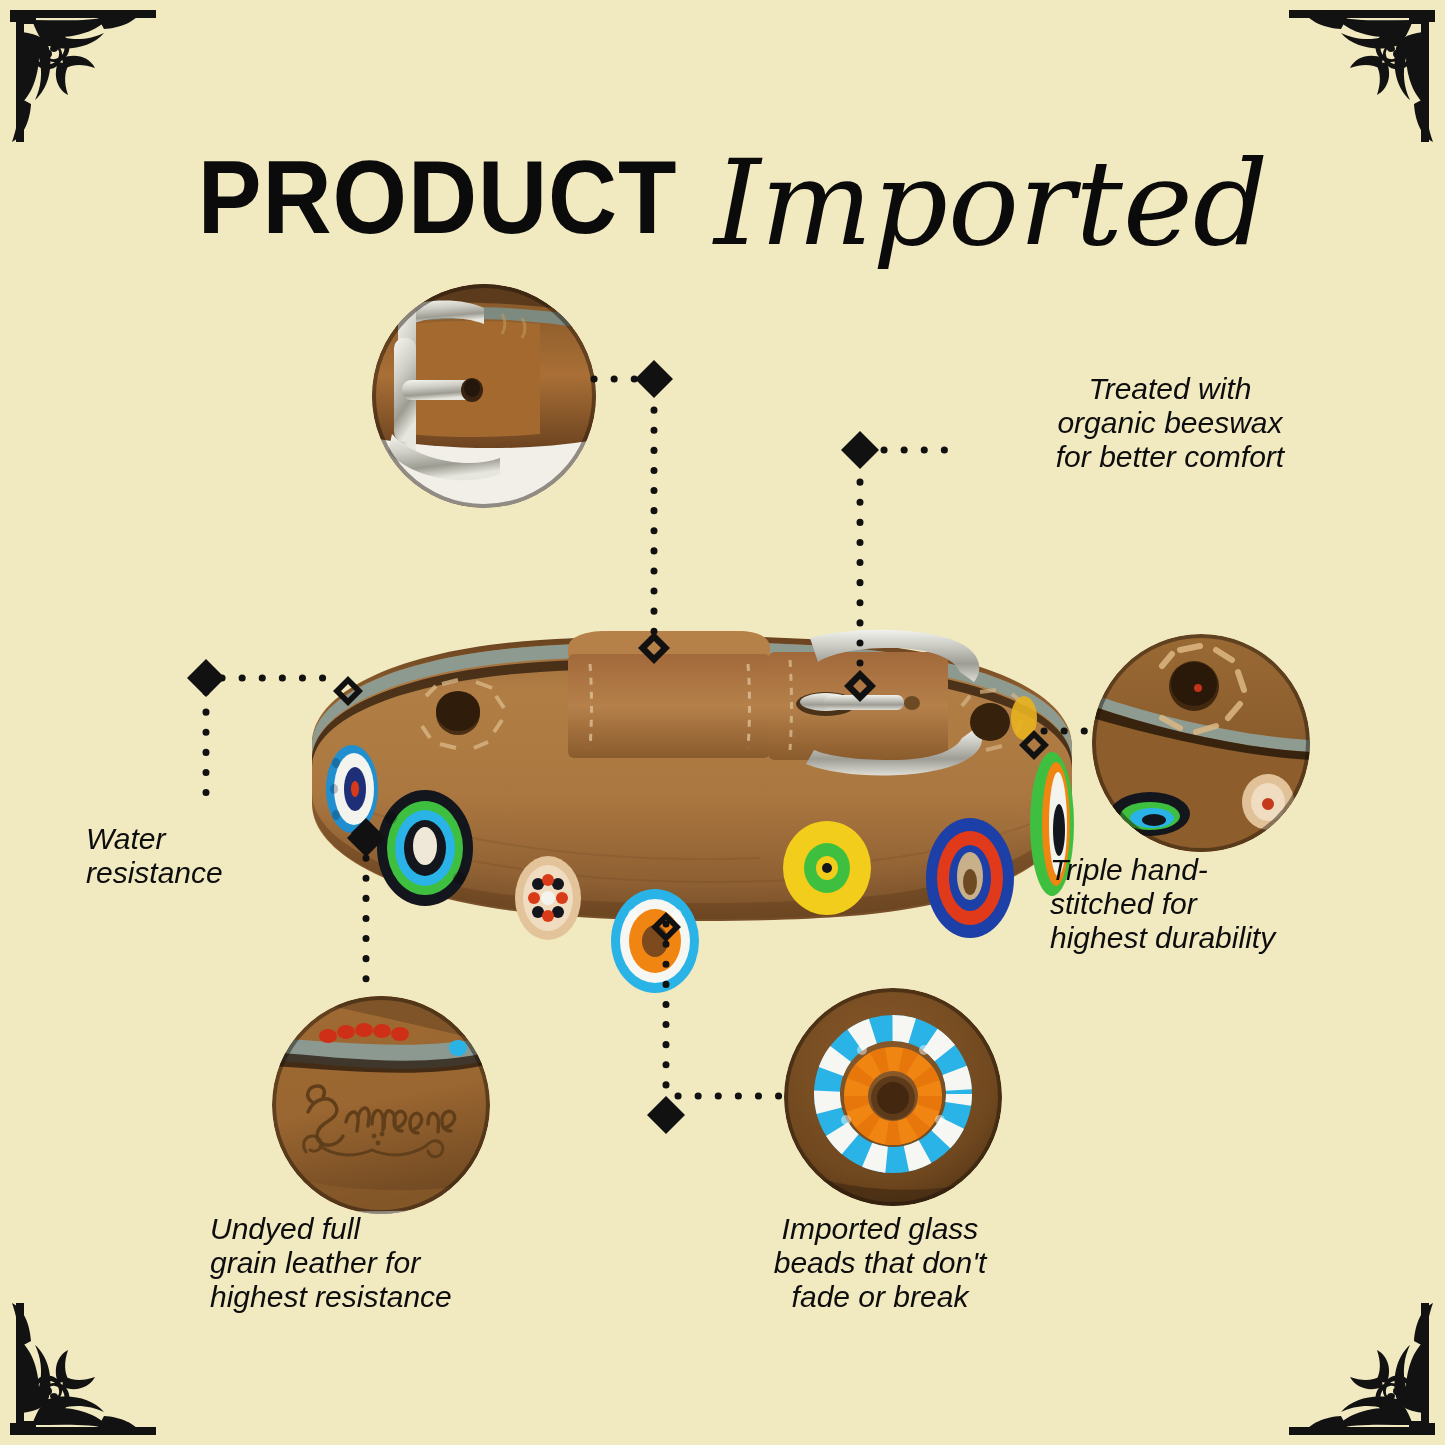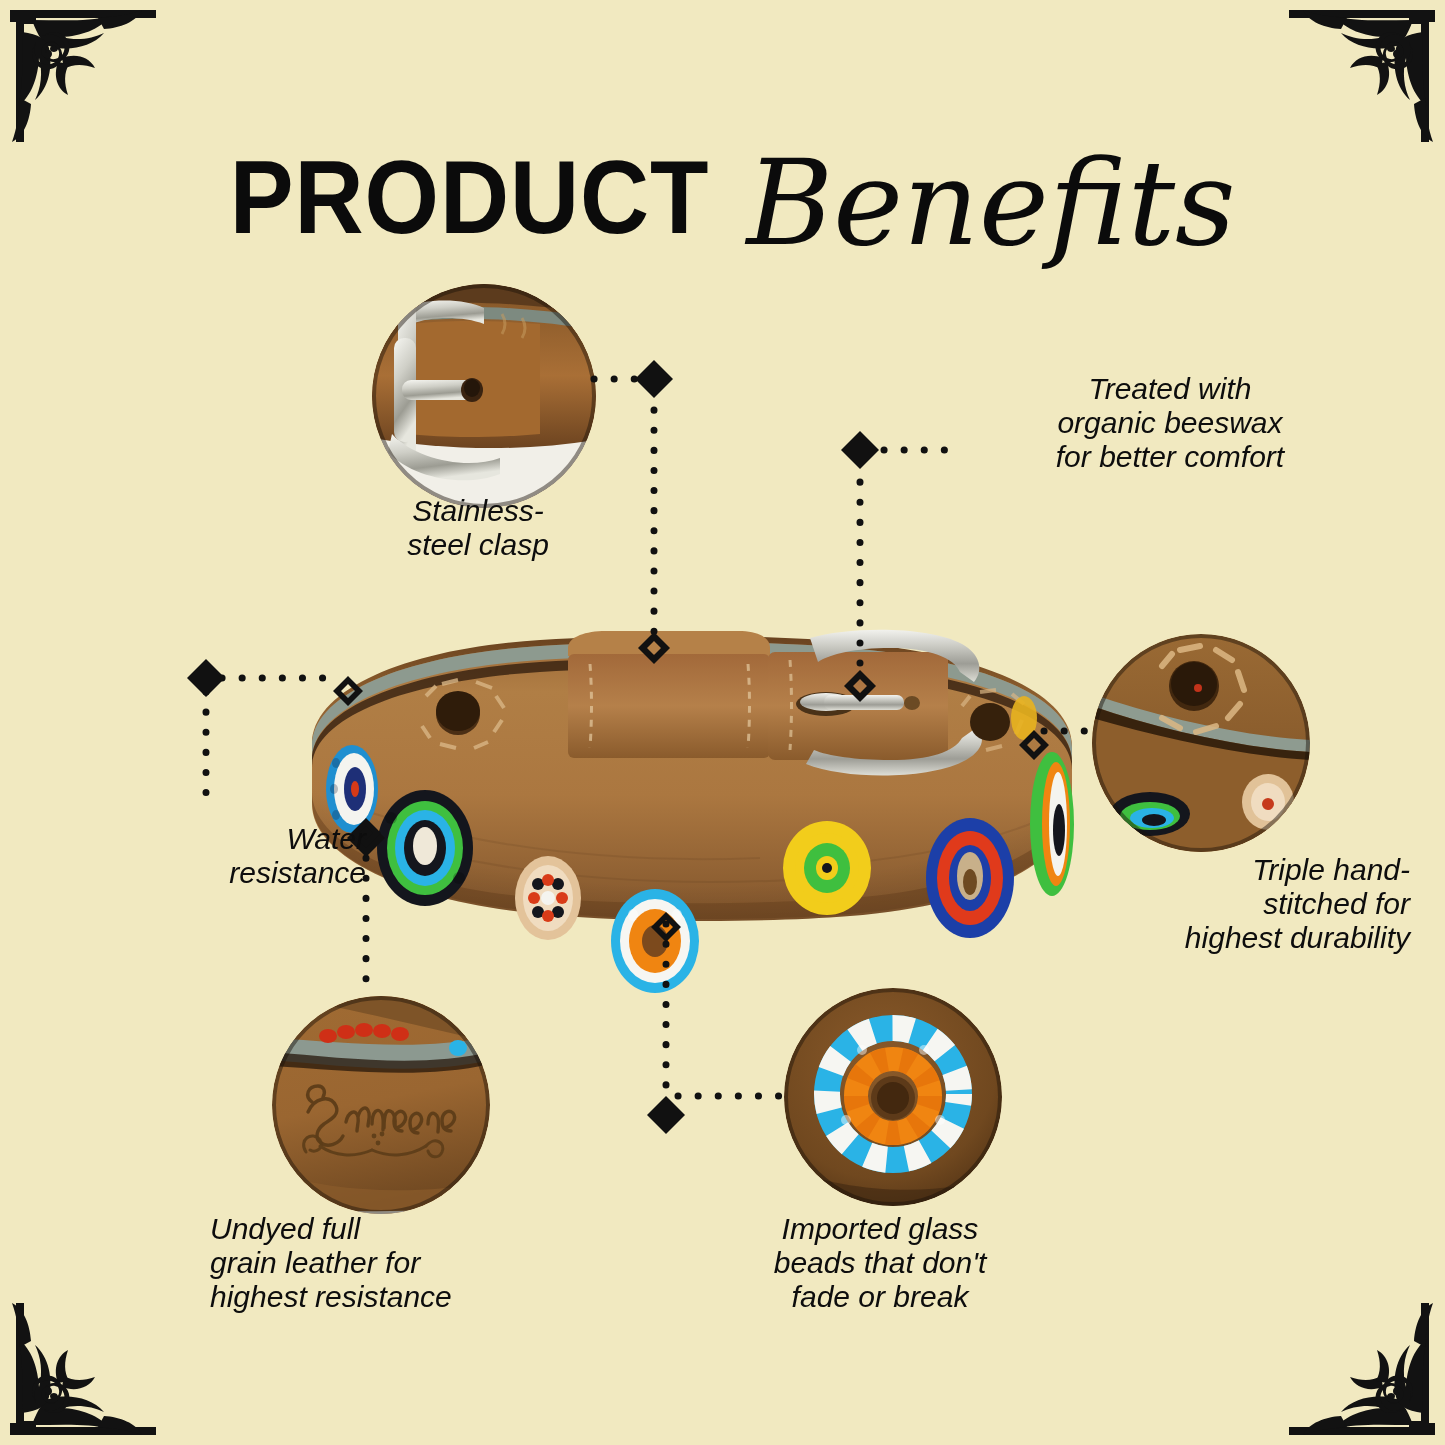--- a/index.html
+++ b/index.html
@@ -49,22 +49,22 @@
   .label{
     position:absolute;
     font-style:italic;
     font-size:30px;
     line-height:1.14;
     color:#0d0d0d;
     white-space:pre-line;
   }
   #lbl-clasp{left:318px;top:494px;width:320px;text-align:center;}
   #lbl-beeswax{left:960px;top:372px;width:420px;text-align:center;}
-  #lbl-water{left:86px;top:822px;width:280px;text-align:right;}
-  #lbl-triple{left:1050px;top:853px;width:360px;text-align:right;}
+  #lbl-water{left:86px;top:822px;width:280px;text-align:left;}
+  #lbl-triple{left:1050px;top:853px;width:360px;text-align:left;}
   #lbl-leather{left:210px;top:1212px;width:380px;text-align:left;}
   #lbl-beads{left:700px;top:1212px;width:360px;text-align:center;}
 
   
   .inset{position:absolute;border-radius:50%;overflow:hidden;}
   .inset svg, #hero svg{display:block;}
   #hero{position:absolute;left:290px;top:596px;width:800px;height:400px;}
   #ins-clasp{left:372px;top:284px;width:224px;height:224px;}
   #ins-stitch{left:1092px;top:634px;width:218px;height:218px;}
   #ins-logo{left:272px;top:996px;width:218px;height:218px;}
@@ -140,21 +140,21 @@
         <path d="M40 34 c9 -6 20 -5 25 3 c5 8 2 18 -6 22 c-7 3 -15 0 -18 -6 c-2 -5 0 -11 5 -13 c4 -2 9 0 10 4 c1 3 -1 6 -4 6 c-2 0 -4 -1 -4 -3 c0 -2 1 -3 3 -3 c-4 -2 -8 1 -8 5 c0 5 5 9 10 8 c7 -1 11 -8 9 -15 c-2 -8 -12 -12 -21 -8z"></path>
         <path d="M34 40 c-6 9 -5 20 3 25 c8 5 18 2 22 -6 c3 -7 0 -15 -6 -18 c-5 -2 -11 0 -13 5 c-2 4 0 9 4 10 c3 1 6 -1 6 -4 c0 -2 -1 -4 -3 -4 c-2 0 -3 1 -3 3 c-2 -4 1 -8 5 -8 c5 0 9 5 8 10 c-1 7 -8 11 -15 9 c-8 -2 -12 -12 -8 -21z"></path>
         <path d="M60 56 c14 -5 27 -1 33 10 c-12 -4 -22 -4 -31 1z"></path>
         <path d="M56 60 c-5 14 -1 27 10 33 c-4 -12 -4 -22 1 -31z"></path>
       </g>
     </svg>
   </div>
 
   <div id="title-wrap">
     <span class="t-product">PRODUCT</span>
-    <span class="t-benefits">Benefits</span>
+    <span class="t-benefits">Imported</span>
   </div>
 
   <div id="hero">
     <svg viewBox="0 0 800 400" width="800" height="400">
       <defs>
         <linearGradient id="leatherFront" x1="0" y1="0" x2="0" y2="1">
           <stop offset="0%" stop-color="#9d6a38"></stop>
           <stop offset="18%" stop-color="#b07e45"></stop>
           <stop offset="55%" stop-color="#ab7740"></stop>
           <stop offset="100%" stop-color="#81552c"></stop>
@@ -530,22 +530,20 @@
     <g fill="#111">
       <path d="M654 632 l16 16 l-16 16 l-16 -16 z M654 641 l7 7 l-7 7 l-7 -7 z" fill-rule="evenodd"></path>
       <path d="M860 670 l16 16 l-16 16 l-16 -16 z M860 679 l7 7 l-7 7 l-7 -7 z" fill-rule="evenodd"></path>
       <path d="M348 676 l15 15 l-15 15 l-15 -15 z M348 684 l7 7 l-7 7 l-7 -7 z" fill-rule="evenodd"></path>
       <path d="M366 818 l15 15 l-15 15 l-15 -15 z M366 826 l7 7 l-7 7 l-7 -7 z" fill-rule="evenodd"></path>
       <path d="M1034 730 l15 15 l-15 15 l-15 -15 z M1034 738 l7 7 l-7 7 l-7 -7 z" fill-rule="evenodd"></path>
       <path d="M666 912 l15 15 l-15 15 l-15 -15 z M666 920 l7 7 l-7 7 l-7 -7 z" fill-rule="evenodd"></path>
     </g>
   </svg>
 
-  <div class="label" id="lbl-clasp">Stainless-
-steel clasp</div>
   <div class="label" id="lbl-beeswax">Treated with
 organic beeswax
 for better comfort</div>
   <div class="label" id="lbl-water">Water
 resistance</div>
   <div class="label" id="lbl-triple">Triple hand-
 stitched for
 highest durability</div>
   <div class="label" id="lbl-leather">Undyed full
 grain leather for

